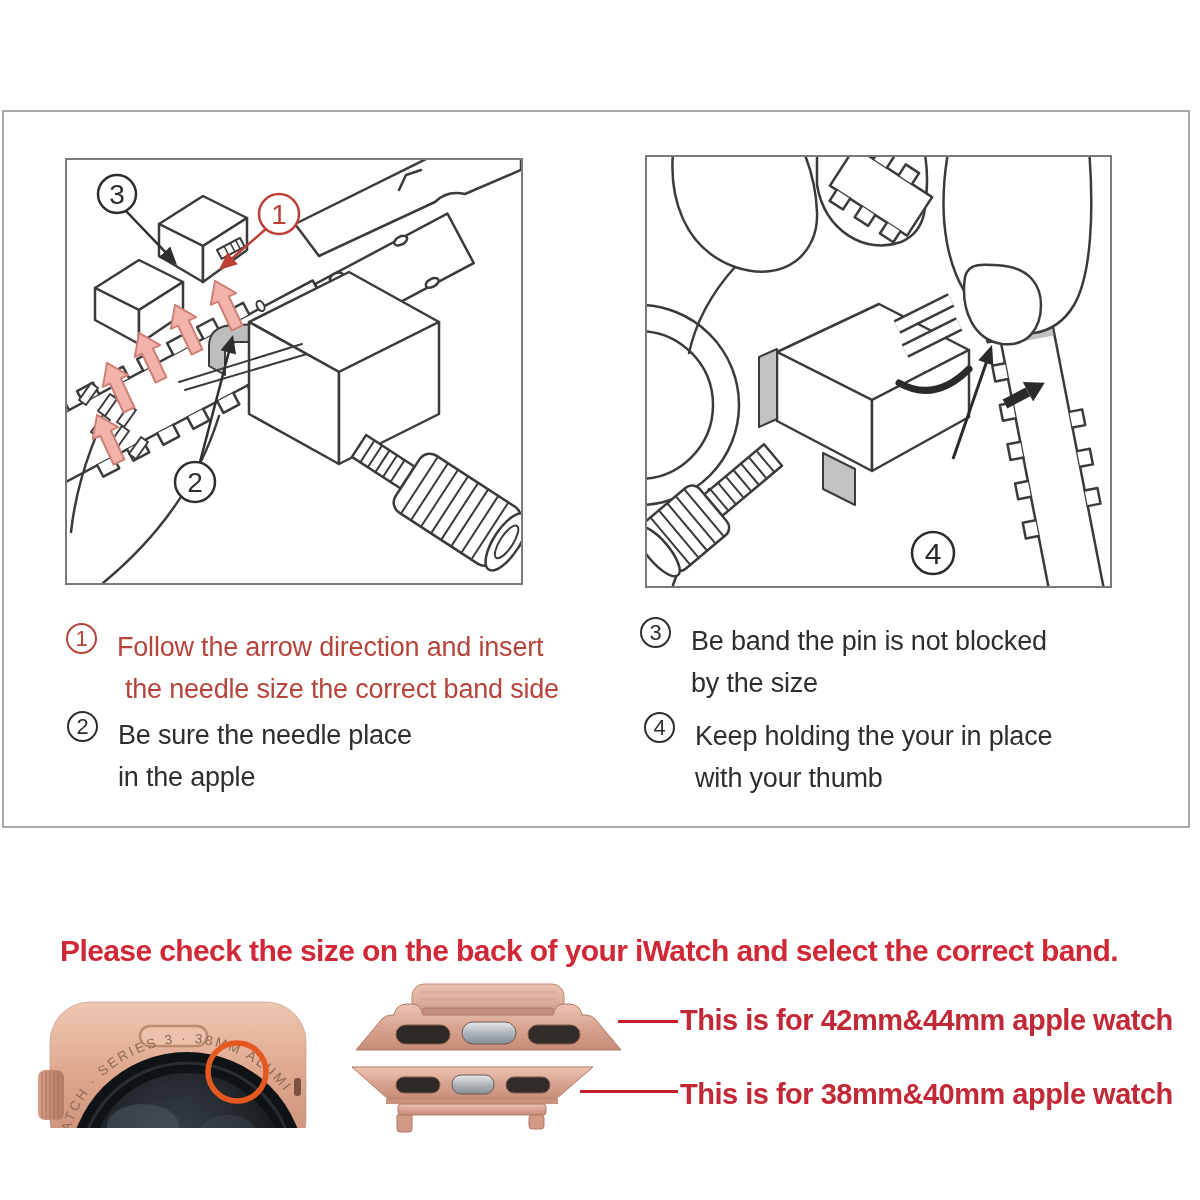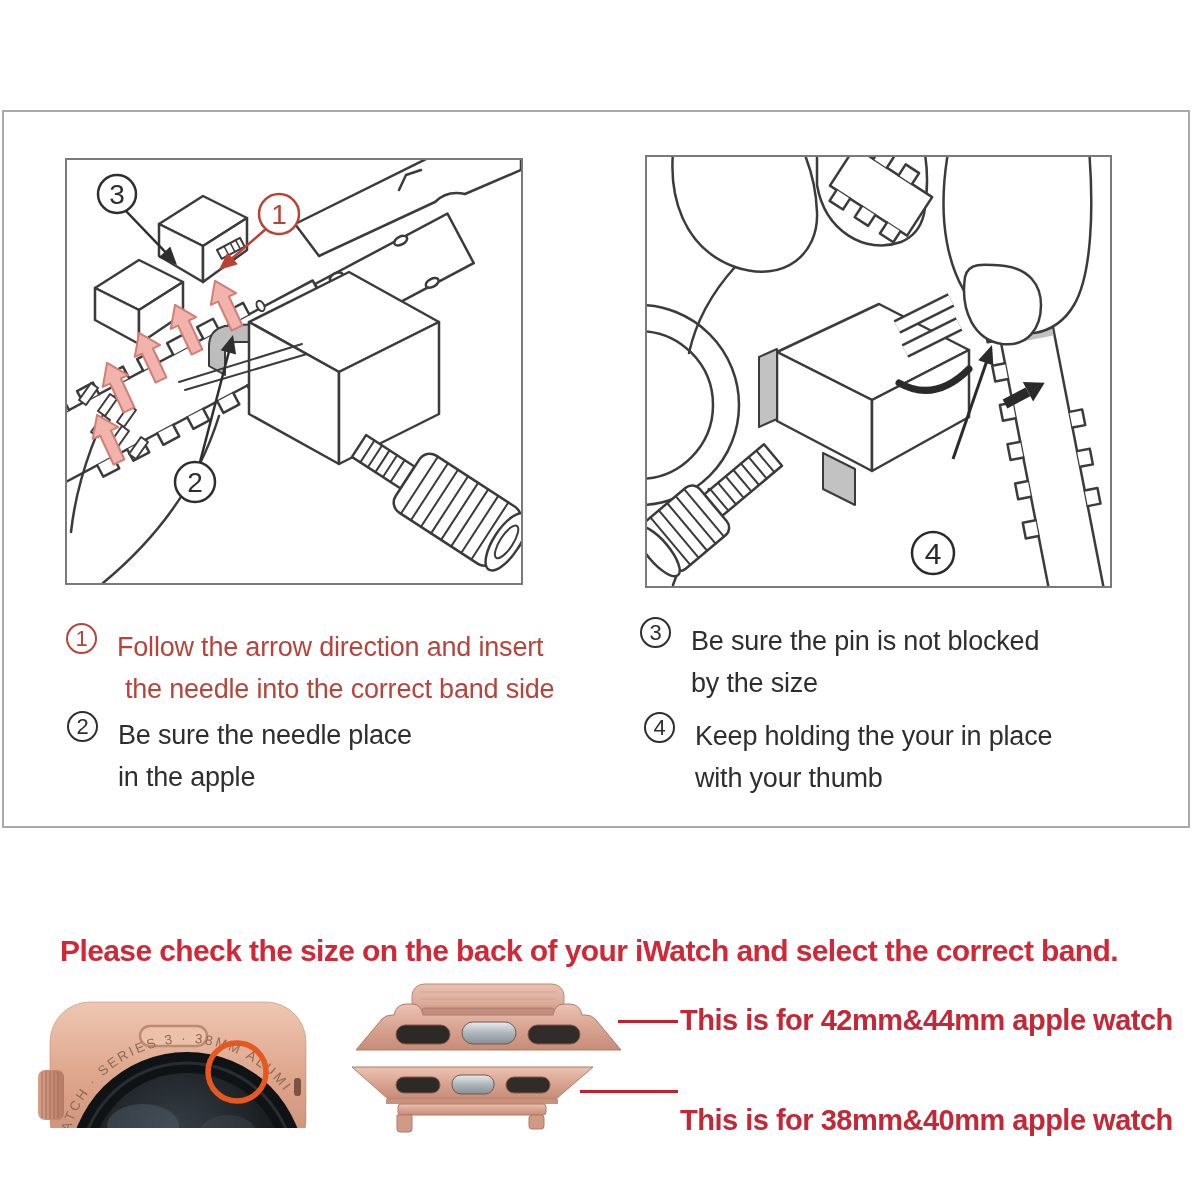--- a/index.html
+++ b/index.html
@@ -217,36 +217,36 @@
         <circle cx="286" cy="396" r="21" fill="#fff" stroke="#2a2a2a" stroke-width="2.5"></circle>
         <text x="286" y="407" text-anchor="middle" font-size="30" fill="#2a2a2a">4</text>
       </g>
     </svg>
   </div>
 
   <div class="instr red" style="left:66px;top:618px;">
     <div class="num">1</div>
     <div class="txt">
       <div>Follow the arrow direction and insert</div>
-      <div class="indent">the needle into the correct band side</div>
+      <div class="indent">the needle size the correct band side</div>
     </div>
   </div>
 
   <div class="instr" style="left:67px;top:706px;">
     <div class="num">2</div>
     <div class="txt">
       <div>Be sure the needle place</div>
       <div>in the apple</div>
     </div>
   </div>
 
   <div class="instr" style="left:640px;top:612px;">
     <div class="num">3</div>
     <div class="txt">
-      <div>Be sure the pin is not blocked</div>
+      <div>Be band the pin is not blocked</div>
       <div>by the size</div>
     </div>
   </div>
 
   <div class="instr" style="left:644px;top:707px;">
     <div class="num">4</div>
     <div class="txt">
       <div>Keep holding the your in place</div>
       <div>with your thumb</div>
     </div>
@@ -327,15 +327,15 @@
     <rect x="36" y="41" width="172" height="5" fill="#c9917c"></rect>
     <rect x="48" y="46" width="148" height="11" rx="3" fill="url(#roseA)" stroke="#b07a66"></rect>
     <path d="M47,57 l15,0 l0,14 q0,3 -3,3 l-9,0 q-3,0 -3,-3 z" fill="#d19a86" stroke="#b07a66"></path>
     <rect x="179" y="57" width="15" height="14" rx="3" fill="#d19a86" stroke="#b07a66"></rect>
   </svg>
 
   <div class="pointer-line" style="left:618px;top:1020px;width:60px;"></div>
   <div class="size-label" style="left:680px;top:1004px;">This is for 42mm&amp;44mm apple watch</div>
 
   <div class="pointer-line" style="left:580px;top:1090px;width:98px;"></div>
-  <div class="size-label" style="left:680px;top:1104px;">This is for 38mm&amp;40mm apple watch</div>
+  <div class="size-label" style="left:680px;top:1078px;">This is for 38mm&amp;40mm apple watch</div>
 
 </div>
 
 </body></html>

